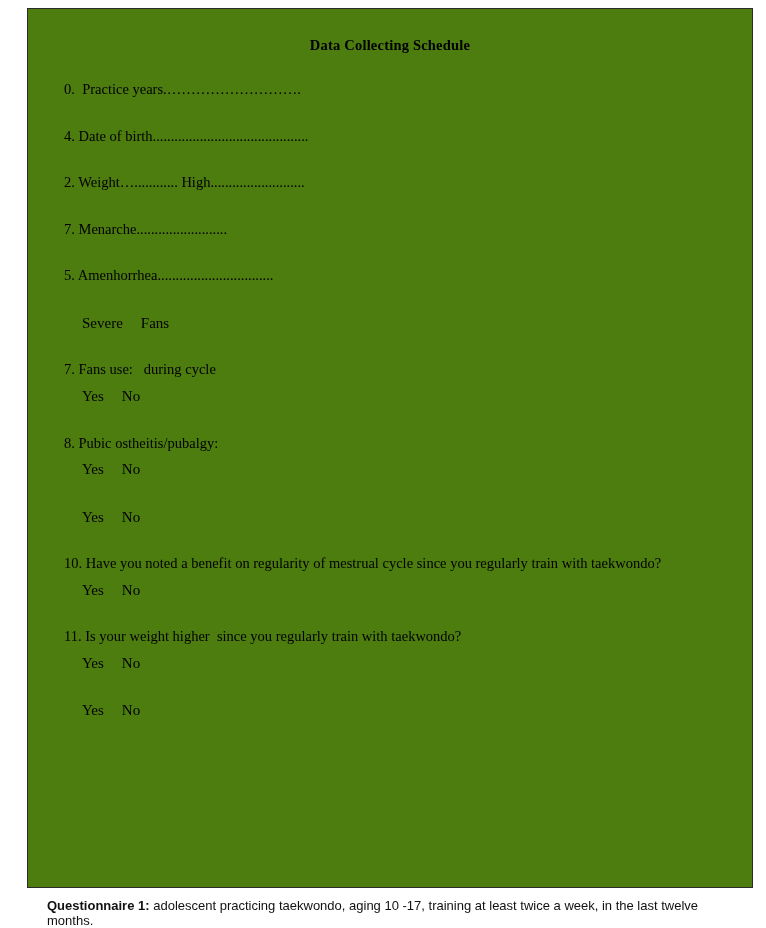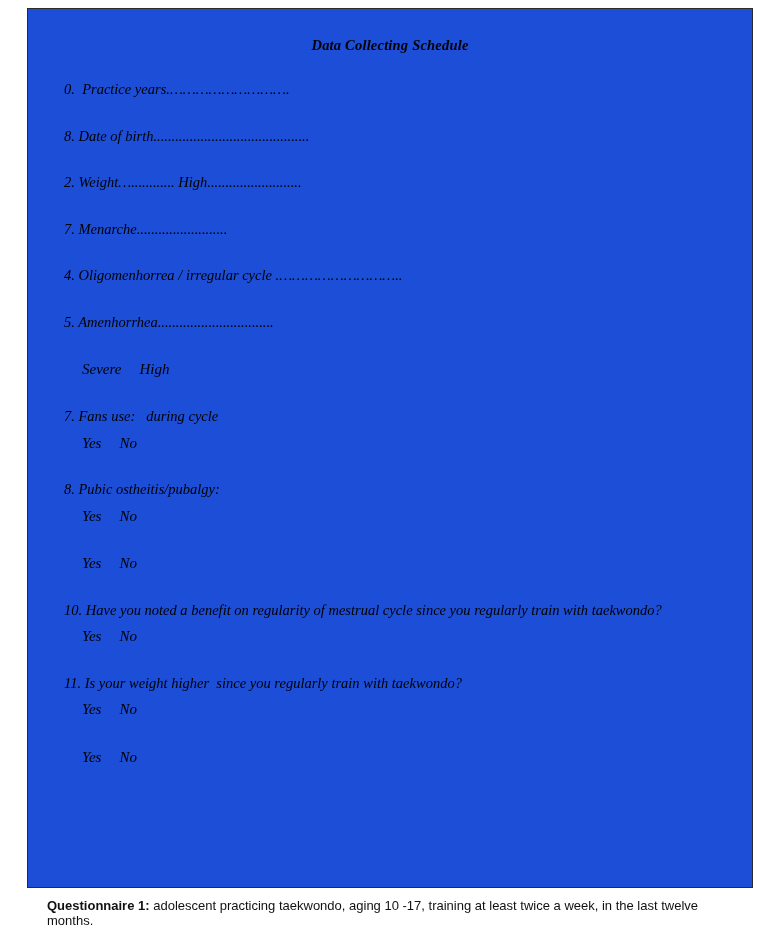--- a/index.html
+++ b/index.html
@@ -21,22 +21,21 @@
     box-sizing: border-box;
   }
   .form-box {
     position: absolute;
     left: 27px;
     top: 8px;
     width: 726px;
     height: 880px;
     border: 1px solid #2b2b2b;
     box-sizing: border-box;
-    background: #1d4ed8;
-    font-style: italic;
+    background: #4d7c0f;
   }
   .form-title {
     text-align: center;
     font-weight: bold;
     font-size: 14.5px;
     margin-top: 28px;
     letter-spacing: 0.2px;
   }
   .items {
     margin-top: 26px;
@@ -82,36 +81,33 @@
 
 <div class="page">
 
   <div class="form-box">
     <div class="form-title">Data Collecting Schedule</div>
     <div class="items">
         <div class="item">
           <span class="qtext">0.  Practice years.……………………….</span>
         </div>
         <div class="item">
-          <span class="qtext">8. Date of birth...........................................</span>
+          <span class="qtext">4. Date of birth...........................................</span>
         </div>
         <div class="item">
           <span class="qtext">2. Weight…............ High..........................</span>
         </div>
         <div class="item">
           <span class="qtext">7. Menarche.........................</span>
         </div>
         <div class="item">
-          <span class="qtext">4. Oligomenhorrea / irregular cycle .………………………..</span>
-        </div>
-        <div class="item">
           <span class="qtext">5. Amenhorrhea................................</span>
         </div>
         <div class="item">
-          <span class="options"><span class="opt">Severe</span><span class="opt">High</span></span>
+          <span class="options"><span class="opt">Severe</span><span class="opt">Fans</span></span>
         </div>
         <div class="item">
           <span class="qtext">7. Fans use:   during cycle</span>
           <span class="options"><span class="opt">Yes</span><span class="opt">No</span></span>
         </div>
         <div class="item">
           <span class="qtext">8. Pubic ostheitis/pubalgy:</span>
           <span class="options"><span class="opt">Yes</span><span class="opt">No</span></span>
         </div>
         <div class="item">

